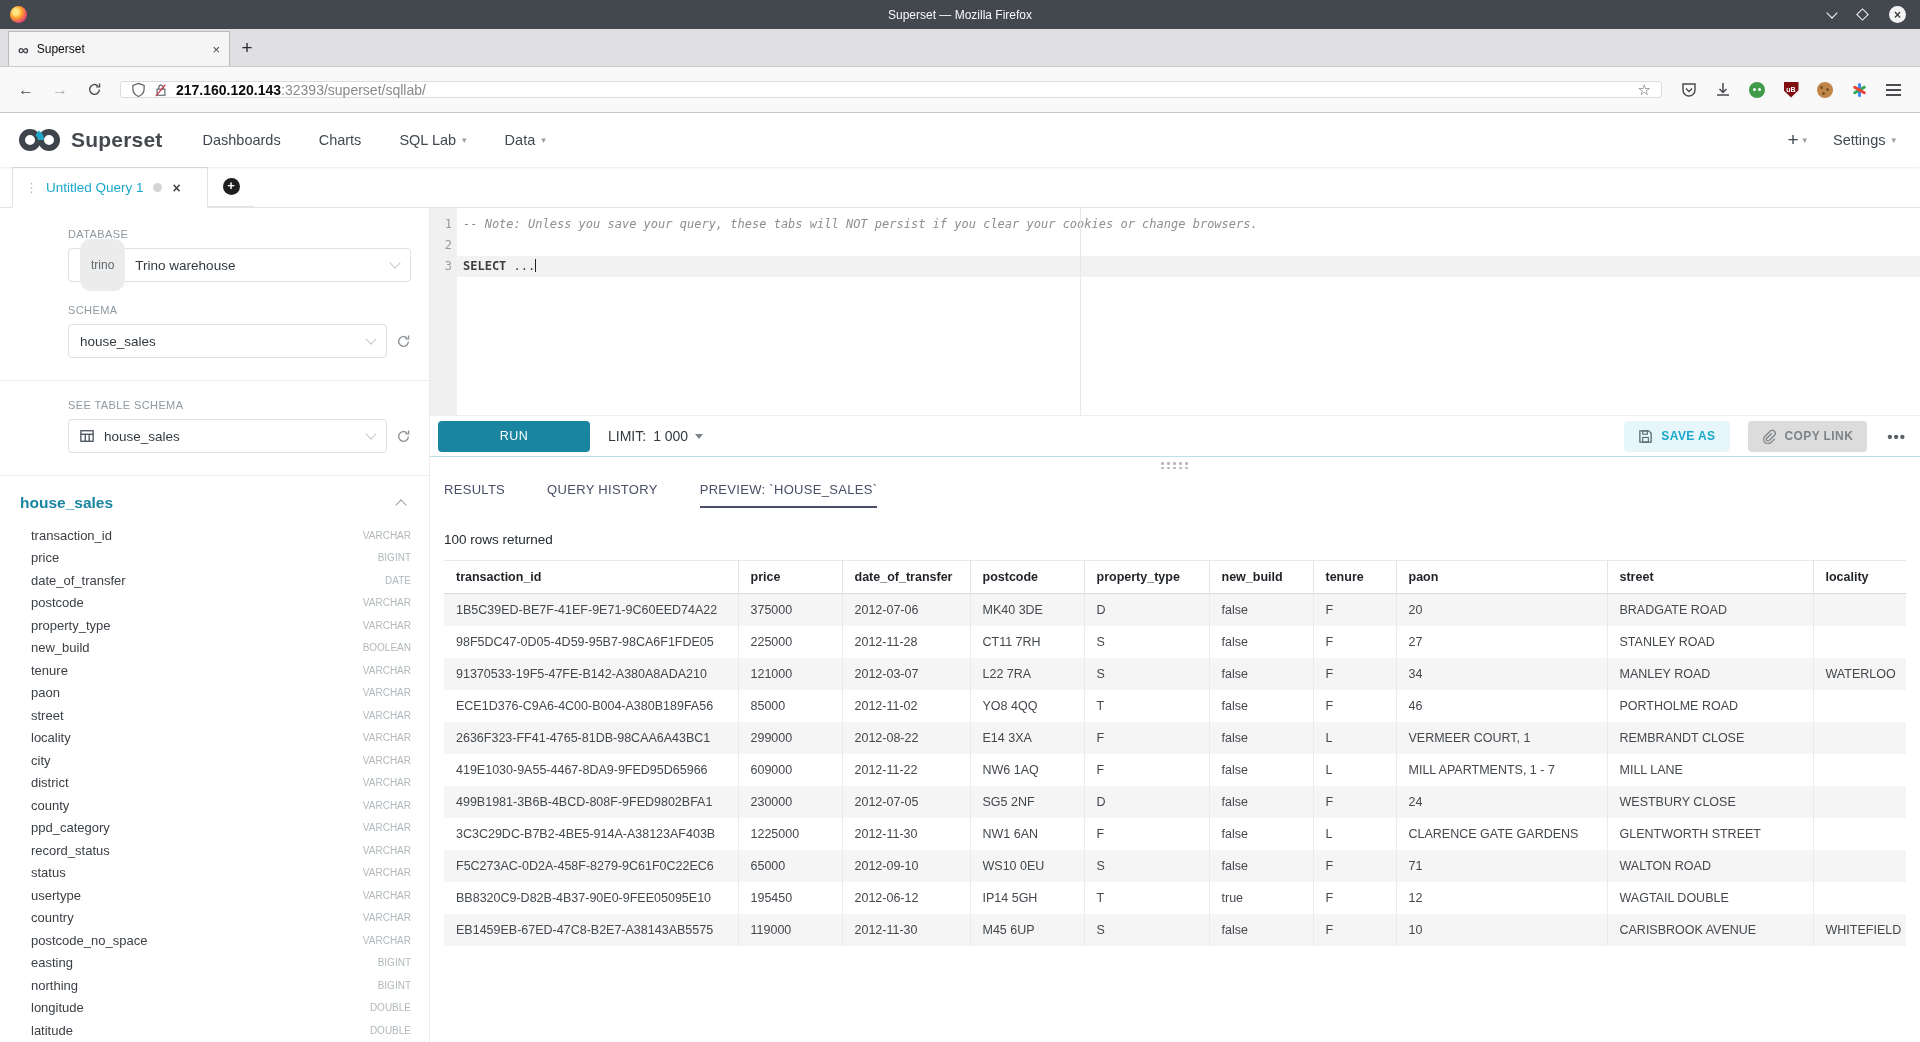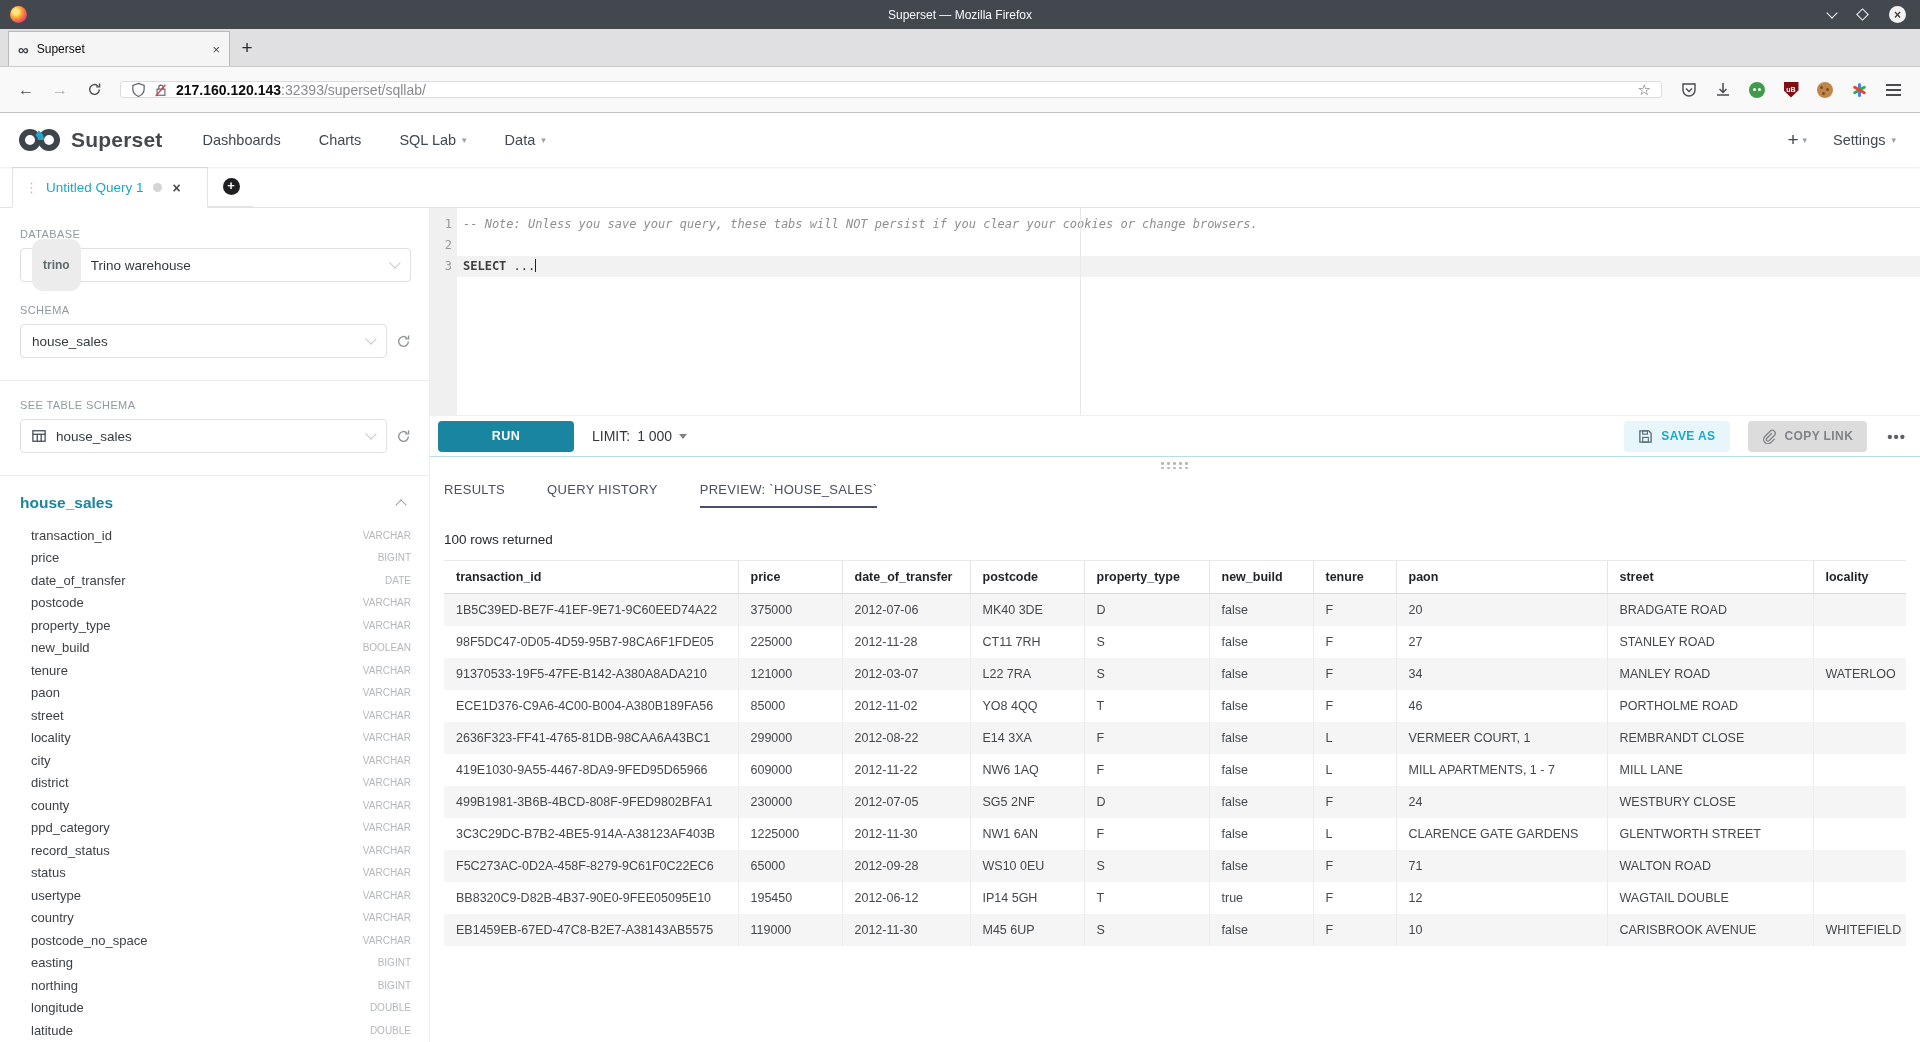--- a/index.html
+++ b/index.html
@@ -66,24 +66,24 @@
   .plus-circle { width:17px; height:17px; border-radius:50%; background:#1f1f21; color:#fff; font-size:13px; line-height:15px; text-align:center; font-weight:bold; }
 
   
   .content { display:flex; height:834px; }
   .sidebar { width:430px; border-right:1px solid #ececec; padding:20px 18px 0 20px; overflow:hidden; }
   .sb-label { font-size:11px; color:#8e9a9f; letter-spacing:.4px; margin-bottom:8px; }
   .sb-row { display:flex; align-items:center; gap:9px; }
   .select { flex:1; height:34px; border:1px solid #dfdfdf; border-radius:4px; background:#fff; display:flex; align-items:center; padding:0 11px; gap:10px; }
   .select .val { font-size:13.5px; color:#323a40; flex:1; }
   .sel-chev { width:8px; height:8px; border-right:1.6px solid #c9c9c9; border-bottom:1.6px solid #c9c9c9; transform:rotate(45deg); margin-top:-4px; }
-  .badge { background:#ececec; border-radius:11px; padding:19px 11px; font-size:12px; color:#5f6a70;font-weight:bold; }
+  .badge { background:#ececec; border-radius:11px; padding:19px 11px; font-size:12px; color:#5f6a70; }
   .refresh { color:#8d9499; }
   .sb-divider { height:1px; background:#ececec; margin:20px -18px 18px -20px; }
-  .sb-section { margin-bottom:22px; }
+  .sb-section { margin-bottom:22px;margin-left:48px; }
   .schema-head { display:flex; align-items:center; margin:2px 0 12px; }
   .schema-title { color:#1985a0; font-size:15.5px; font-weight:bold; flex:1; }
   .caret-up { width:8px; height:8px; border-left:1.6px solid #9aa0a6; border-top:1.6px solid #9aa0a6; transform:rotate(45deg); margin-top:4px; margin-right:6px; }
   .schema-cols { }
   .schema-col-row { display:flex; align-items:center; height:22.5px; padding-left:11px; }
   .col-name { flex:1; font-size:13px; color:#3c4146; }
   .col-type { font-size:10px; color:#b2b8bc; }
 
   .main { flex:1; display:flex; flex-direction:column; min-width:0; }
 
@@ -94,21 +94,21 @@
   .code-line { padding-left:6px; height:21px; white-space:pre; }
   .code-line.active { background:#f2f2f2; }
   .tok-comment { color:#8e908c; font-style:italic; }
   .tok-kw { font-weight:bold; color:#3d3d3d; }
   .tok-plain { color:#3d3d3d; }
   .cursor { display:inline-block; width:1px; height:13px; background:#222; vertical-align:-2px; }
   .ruler { position:absolute; top:0; bottom:0; left:623px; width:1px; background:#e8e8e8; }
 
   
   .ed-toolbar { height:41px; display:flex; align-items:center; padding:0 14px 0 8px; gap:18px; border-bottom:1px solid #b9dde9; }
-  .run-btn { width:136px; height:31px; background:#1a85a0; color:#fff; border:none; border-radius:4px; font-size:12.5px; font-weight:bold; letter-spacing:.5px; font-family:inherit; }
+  .run-btn { width:152px; height:31px; background:#1a85a0; color:#fff; border:none; border-radius:4px; font-size:12.5px; font-weight:normal; letter-spacing:.5px; font-family:inherit; }
   .limit { display:flex; align-items:center; gap:7px; font-size:14px; color:#33383d; }
   .limit .lv { color:#33383d; }
   .caret-dn { width:0; height:0; border-left:4px solid transparent; border-right:4px solid transparent; border-top:5px solid #7d8388; }
   .ed-toolbar .spacer { flex:1; }
   .btn-lite { height:31px; border:none; border-radius:4px; display:flex; align-items:center; gap:8px; padding:0 14px; font-size:12px; font-weight:bold; letter-spacing:.4px; font-family:inherit; }
   .saveas { background:#e7f6fa; color:#1ca8c9; }
   .copylink { background:#dcdcdc; color:#7e8388; }
   .more-dots { font-size:15px; color:#5d6268; font-weight:bold; letter-spacing:1px; margin-left:2px; }
 
   
@@ -609,21 +609,21 @@
                 <td>F</td>
                 <td>false</td>
                 <td>L</td>
                 <td>CLARENCE GATE GARDENS</td>
                 <td>GLENTWORTH STREET</td>
                 <td></td>
               </tr>
               <tr>
                 <td>F5C273AC-0D2A-458F-8279-9C61F0C22EC6</td>
                 <td>65000</td>
-                <td>2012-09-28</td>
+                <td>2012-09-10</td>
                 <td>WS10 0EU</td>
                 <td>S</td>
                 <td>false</td>
                 <td>F</td>
                 <td>71</td>
                 <td>WALTON ROAD</td>
                 <td></td>
               </tr>
               <tr>
                 <td>BB8320C9-D82B-4B37-90E0-9FEE05095E10</td>

